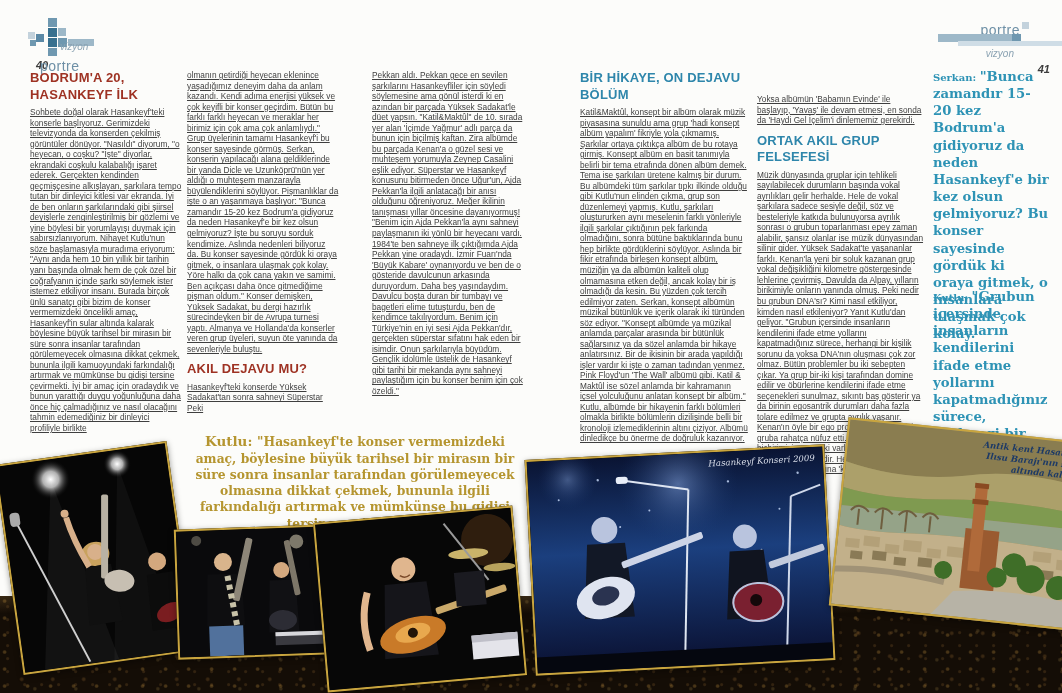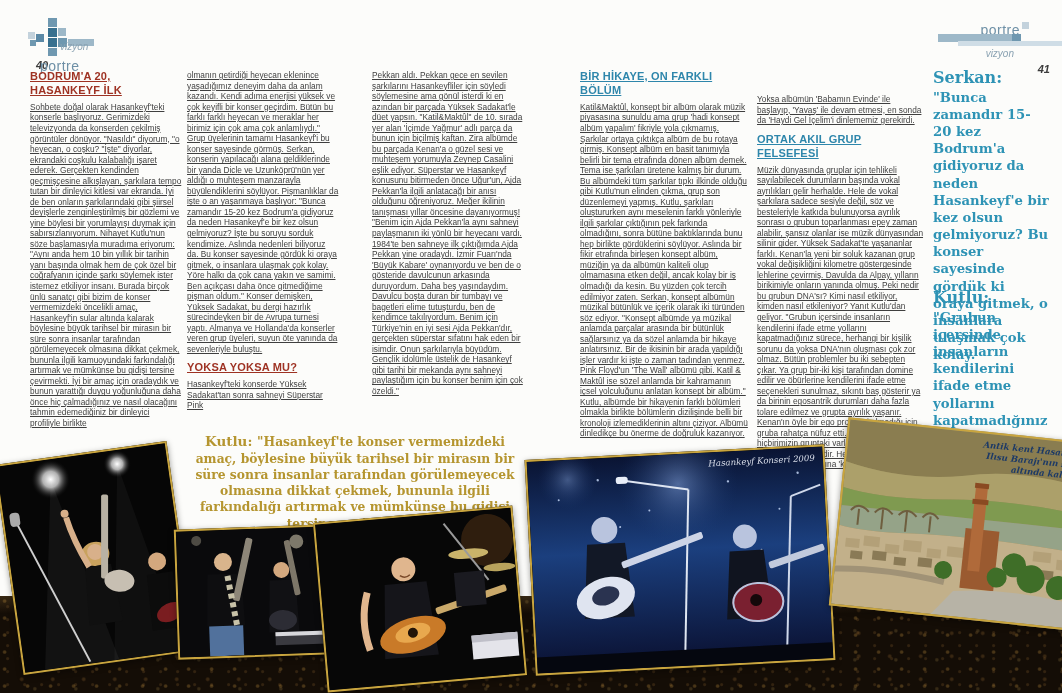--- a/index.html
+++ b/index.html
@@ -8,38 +8,38 @@
   
   .hdr{position:absolute;}
   .hdr-left{left:26px;top:18px;width:120px;height:52px;}
   .hdr-right{right:0;top:22px;width:132px;height:40px;}
   .brand-line{position:absolute;font-style:italic;color:#8aa2b2;font-size:10px;}
   .page-num{font-style:italic;font-weight:bold;color:#3c3c3c;font-size:11px;margin-top:16px;}
   .section-label{position:absolute;color:#6e90a6;font-size:14px;letter-spacing:.5px;}
   
   .col{position:absolute;top:70px;color:#3f3f3f;font-size:8.3px;line-height:1.27;text-align:left;}
   .col p{margin:0 0 7px 0;text-decoration:underline;}
-  .col h3{font-size:11px;margin:0 0 4px 0;letter-spacing:.2px;text-decoration:underline;}
+  .col h3{font-size:13px;margin:0 0 4px 0;letter-spacing:.2px;}
   h3.red{color:#9e3223;}
   h3.blue{color:#2e86ab;}
   .c1{left:30px;width:152px;}
   .c2{left:187px;width:152px;}
   .c3{left:372px;width:152px;}
   .c4{left:580px;width:168px;}
   .c5{left:757px;width:168px;margin-top:24px;}
   .h-space{margin-top:9px;}
   
   .quote{font-family:"DejaVu Serif",serif;font-weight:bold;}
   .center-quote{position:absolute;left:183px;top:433px;width:344px;text-align:center;
                 color:#b5952f;font-size:12.3px;line-height:1.32;}
   .center-quote .q-label{font-size:13.5px;}
   .side-quote{position:absolute;left:933px;width:116px;color:#2e93b5;font-size:13.2px;line-height:1.3;}
   .sq1{top:68px;}
   .sq2{top:288px;}
-  .side-quote .q-label{font-size:16px;}
+  .side-quote .q-label{font-size:10px;}
   
   .crowd{position:absolute;left:0;top:596px;width:1062px;height:97px;background-color:#140d06;
     background-image:
       radial-gradient(circle at 20% 30%, rgba(196,146,64,.30) 1px, transparent 2.4px),
       radial-gradient(circle at 70% 62%, rgba(160,112,52,.26) 1px, transparent 2.6px),
       radial-gradient(circle at 45% 82%, rgba(120,84,40,.30) 1px, transparent 2px),
       radial-gradient(circle at 85% 20%, rgba(210,170,90,.18) 1px, transparent 2.4px),
       linear-gradient(to bottom, rgba(124,92,44,.35), rgba(20,13,6,0) 18%);
     background-size:23px 17px,31px 23px,17px 13px,41px 29px,100% 100%;}
   .photo{position:absolute;border:2px solid #c9a53f;box-shadow:0 2px 6px rgba(0,0,0,.4);
@@ -90,30 +90,30 @@
     <span class="page-num" style="position:absolute;right:12px;top:25px;">41</span>
   </div>
 
   <div class="col c1">
     <h3 class="red">BODRUM'A 20, HASANKEYF İLK</h3>
     <p>Sohbete doğal olarak Hasankeyf'teki konserle başlıyoruz. Gerimizdeki televizyonda da konserden çekilmiş görüntüler dönüyor. "Nasıldı" diyorum, "o heyecan, o coşku? "İşte" diyorlar, ekrandaki coşkulu kalabalığı işaret ederek. Gerçekten kendinden geçmişçesine alkışlayan, şarkılara tempo tutan bir dinleyici kitlesi var ekranda. İyi de ben onların şarkılarındaki gibi şiirsel deyişlerle zenginleştirilmiş bir gözlemi ve yine böylesi bir yorumlayışı duymak için sabırsızlanıyorum. Nihayet Kutlu'nun söze başlamasıyla muradıma eriyorum: "Aynı anda hem 10 bin yıllık bir tarihin yanı başında olmak hem de çok özel bir coğrafyanın içinde şarkı söylemek ister istemez etkiliyor insanı. Burada birçok ünlü sanatçı gibi bizim de konser vermemizdeki öncelikli amaç, Hasankeyf'in sular altında kalarak böylesine büyük tarihsel bir mirasın bir süre sonra insanlar tarafından görülemeyecek olmasına dikkat çekmek, bununla ilgili kamuoyundaki farkındalığı artırmak ve mümkünse bu gidişi tersine çevirmekti. İyi bir amaç için oradaydık ve bunun yarattığı duygu yoğunluğuna daha önce hiç çalmadığınız ve nasıl olacağını tahmin edemediğiniz bir dinleyici profiliyle birlikte</p>
   </div>
 
   <div class="col c2">
     <p>olmanın getirdiği heyecan eklenince yaşadığımız deneyim daha da anlam kazandı. Kendi adıma enerjisi yüksek ve çok keyifli bir konser geçirdim. Bütün bu farklı farklı heyecan ve meraklar her birimiz için çok ama çok anlamlıydı." Grup üyelerinin tamamı Hasankeyf'i bu konser sayesinde görmüş. Serkan, konserin yapılacağı alana geldiklerinde bir yanda Dicle ve Uzunköprü'nün yer aldığı o muhteşem manzarayla büyülendiklerini söylüyor. Pişmanlıklar da işte o an yaşanmaya başlıyor: "Bunca zamandır 15-20 kez Bodrum'a gidiyoruz da neden Hasankeyf'e bir kez olsun gelmiyoruz? İşte bu soruyu sorduk kendimize. Aslında nedenleri biliyoruz da. Bu konser sayesinde gördük ki oraya gitmek, o insanlara ulaşmak çok kolay. Yöre halkı da çok cana yakın ve samimi. Ben açıkçası daha önce gitmediğime pişman oldum." Konser demişken, Yüksek Sadakat, bu dergi hazırlık sürecindeyken bir de Avrupa turnesi yaptı. Almanya ve Hollanda'da konserler veren grup üyeleri, suyun öte yanında da sevenleriyle buluştu.</p>
-    <h3 class="red h-space">YOKSA YOKSA MU?</h3>
-    <p>Hasankeyf'teki konserde Yüksek Sadakat'tan sonra sahneyi Süperstar Pink</p>
+    <h3 class="red h-space">AKIL DEJAVU MU?</h3>
+    <p>Hasankeyf'teki konserde Yüksek Sadakat'tan sonra sahneyi Süperstar Peki</p>
   </div>
 
   <div class="col c3">
     <p>Pekkan aldı. Pekkan gece en sevilen şarkılarını Hasankeyfliler için söyledi söylemesine ama gönül isterdi ki en azından bir parçada Yüksek Sadakat'le düet yapsın. "Katil&amp;Maktûl" de 10. sırada yer alan 'İçimde Yağmur' adlı parça da bunun için biçilmiş kaftan. Zira albümde bu parçada Kenan'a o güzel sesi ve muhteşem yorumuyla Zeynep Casalini eşlik ediyor. Süperstar ve Hasankeyf konusunu bitirmeden önce Uğur'un, Ajda Pekkan'la ilgili anlatacağı bir anısı olduğunu öğreniyoruz. Meğer ikilinin tanışması yıllar öncesine dayanıyormuş! "Benim için Ajda Pekkan'la aynı sahneyi paylaşmanın iki yönlü bir heyecanı vardı. 1984'te ben sahneye ilk çıktığımda Ajda Pekkan yine oradaydı. İzmir Fuarı'nda 'Büyük Kabare' oynanıyordu ve ben de o gösteride davulcunun arkasında duruyordum. Daha beş yaşındaydım. Davulcu boşta duran bir tumbayı ve bagetleri elime tutuşturdu, ben de kendimce takılıyordum. Benim için Türkiye'nin en iyi sesi Ajda Pekkan'dır, gerçekten süperstar sıfatını hak eden bir isimdir. Onun şarkılarıyla büyüdüm. Gençlik idolümle üstelik de Hasankeyf gibi tarihi bir mekanda aynı sahneyi paylaştığım için bu konser benim için çok özeldi."</p>
   </div>
 
   <div class="col c4">
-    <h3 class="blue">BİR HİKAYE, ON FARKLI BÖLÜM</h3>
+    <h3 class="blue">BİR HİKAYE, ON DEJAVU BÖLÜM</h3>
     <p>Katil&amp;Maktûl, konsept bir albüm olarak müzik piyasasına sunuldu ama grup 'hadi konsept albüm yapalım' fikriyle yola çıkmamış. Şarkılar ortaya çıktıkça albüm de bu rotaya girmiş. Konsept albüm en basit tanımıyla belirli bir tema etrafında dönen albüm demek. Tema ise şarkıları üretene kalmış bir durum. Bu albümdeki tüm şarkılar tıpkı ilkinde olduğu gibi Kutlu'nun elinden çıkma, grup son düzenlemeyi yapmış. Kutlu, şarkıları oluştururken aynı meselenin farklı yönleriyle ilgili şarkılar çıktığının pek farkında olmadığını, sonra bütüne baktıklarında bunu hep birlikte gördüklerini söylüyor. Aslında bir fikir etrafında birleşen konsept albüm, müziğin ya da albümün kaliteli olup olmamasına etken değil, ancak kolay bir iş olmadığı da kesin. Bu yüzden çok tercih edilmiyor zaten. Serkan, konsept albümün müzikal bütünlük ve içerik olarak iki türünden söz ediyor. "Konsept albümde ya müzikal anlamda parçalar arasında bir bütünlük sağlarsınız ya da sözel anlamda bir hikaye anlatırsınız. Bir de ikisinin bir arada yapıldığı işler vardır ki işte o zaman tadından yenmez. Pink Floyd'un 'The Wall' albümü gibi. Katil &amp; Maktûl ise sözel anlamda bir kahramanın içsel yolculuğunu anlatan konsept bir albüm." Kutlu, albümde bir hikayenin farklı bölümleri olmakla birlikte bölümlerin dizilişinde belli bir kronoloji izlemediklerinin altını çiziyor. Albümü dinledikçe bu önerme de doğruluk kazanıyor.</p>
   </div>
 
   <div class="col c5">
     <p>Yoksa albümün 'Babamın Evinde' ile başlayıp, 'Yavaş' ile devam etmesi, en sonda da 'Haydi Gel İçelim'i dinlememiz gerekirdi.</p>
     <h3 class="blue h-space">ORTAK AKIL GRUP FELSEFESİ</h3>
     <p>Müzik dünyasında gruplar için tehlikeli sayılabilecek durumların başında vokal ayrılıkları gelir herhalde. Hele de vokal şarkılara sadece sesiyle değil, söz ve besteleriyle katkıda bulunuyorsa ayrılık sonrası o grubun toparlanması epey zaman alabilir, şansız olanlar ise müzik dünyasından silinir gider. Yüksek Sadakat'te yaşananlar farklı. Kenan'la yeni bir soluk kazanan grup vokal değişikliğini kilometre göstergesinde lehlerine çevirmiş. Davulda da Alpay, yılların birikimiyle onların yanında olmuş. Peki nedir bu grubun DNA'sı? Kimi nasıl etkiliyor, kimden nasıl etkileniyor? Yanıt Kutlu'dan geliyor. "Grubun içersinde insanların kendilerini ifade etme yollarını kapatmadığınız sürece, herhangi bir kişilik sorunu da yoksa DNA'nın oluşması çok zor olmaz. Bütün problemler bu iki sebepten çıkar. Ya grup bir-iki kişi tarafından domine edilir ve öbürlerine kendilerini ifade etme seçenekleri sunulmaz, sıkıntı baş gösterir ya da birinin egosantrik durumları daha fazla tolare edilmez ve grupta ayrılık yaşanır. Kenan'ın öyle bir ego problemi olmadığı için gruba rahatça nüfuz etti. Ancak asıl konu hiçbirimizin gruptaki varlığını bir süs varlığı olarak görmemesidir. Hepimizin aklında müziği üretmek adına 'kısayol'lar olabilir ve zamandan</p>
   </div>
 
   <div class="quote side-quote sq1">

